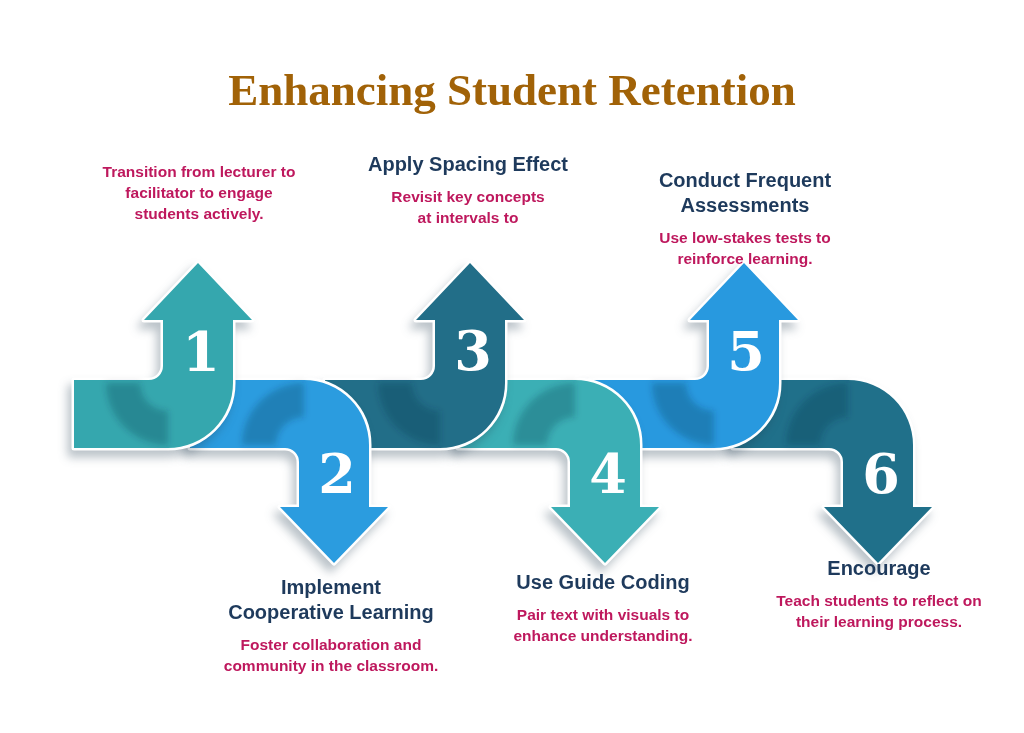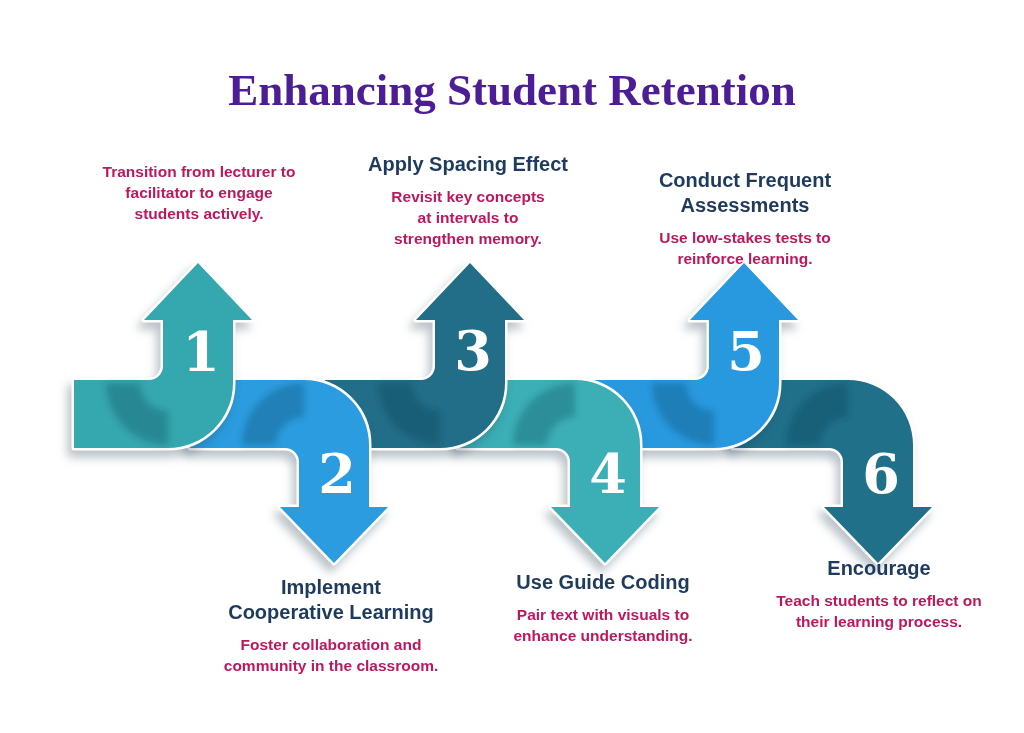--- a/index.html
+++ b/index.html
@@ -3,21 +3,21 @@
 <meta charset="utf-8">
 <style>
   html,body{margin:0;padding:0;background:#ffffff;}
   #canvas{
     position:relative;width:1024px;height:733px;background:#ffffff;
     overflow:hidden;font-family:"Liberation Sans",sans-serif;
   }
   #main-title{
     position:absolute;left:0;top:64px;width:1024px;text-align:center;
     font-family:"Liberation Serif",serif;font-weight:700;font-size:45px;
-    line-height:52px;color:#4c1d95;letter-spacing:0px;
+    line-height:52px;color:#a16207;letter-spacing:0px;
   }
   .tb{position:absolute;text-align:center;}
   .hd{font-weight:700;font-size:20px;line-height:25px;color:#1E3A5C;}
   .ds{font-weight:700;font-size:15.5px;line-height:21px;color:#be185d;margin-top:9px;}
   #flow-svg{position:absolute;left:0;top:0;}
   .arrow-body{stroke:#ffffff;stroke-width:5;paint-order:stroke;stroke-linejoin:round;}
   .arrow-fold{fill:#002D45;fill-opacity:0.26;}
   .g-shadow{filter:drop-shadow(-4px 7px 5px rgba(30,55,75,0.30));}
   .arrow-num{
     font-family:"DejaVu Serif","Liberation Serif",serif;font-weight:700;
@@ -84,21 +84,20 @@
     </div>
   </div>
 
   <div class="tb" style="left:338px;top:152px;width:260px;">
     <div class="hd">
       <div>Apply Spacing Effect</div>
     </div>
     <div class="ds">
       <div>Revisit key concepts</div>
       <div>at intervals to</div>
-      <div>strengthen memory.</div>
     </div>
   </div>
 
   <div class="tb" style="left:610px;top:168px;width:270px;">
     <div class="hd">
       <div>Conduct Frequent</div>
       <div>Assessments</div>
     </div>
     <div class="ds">
       <div>Use low-stakes tests to</div>

